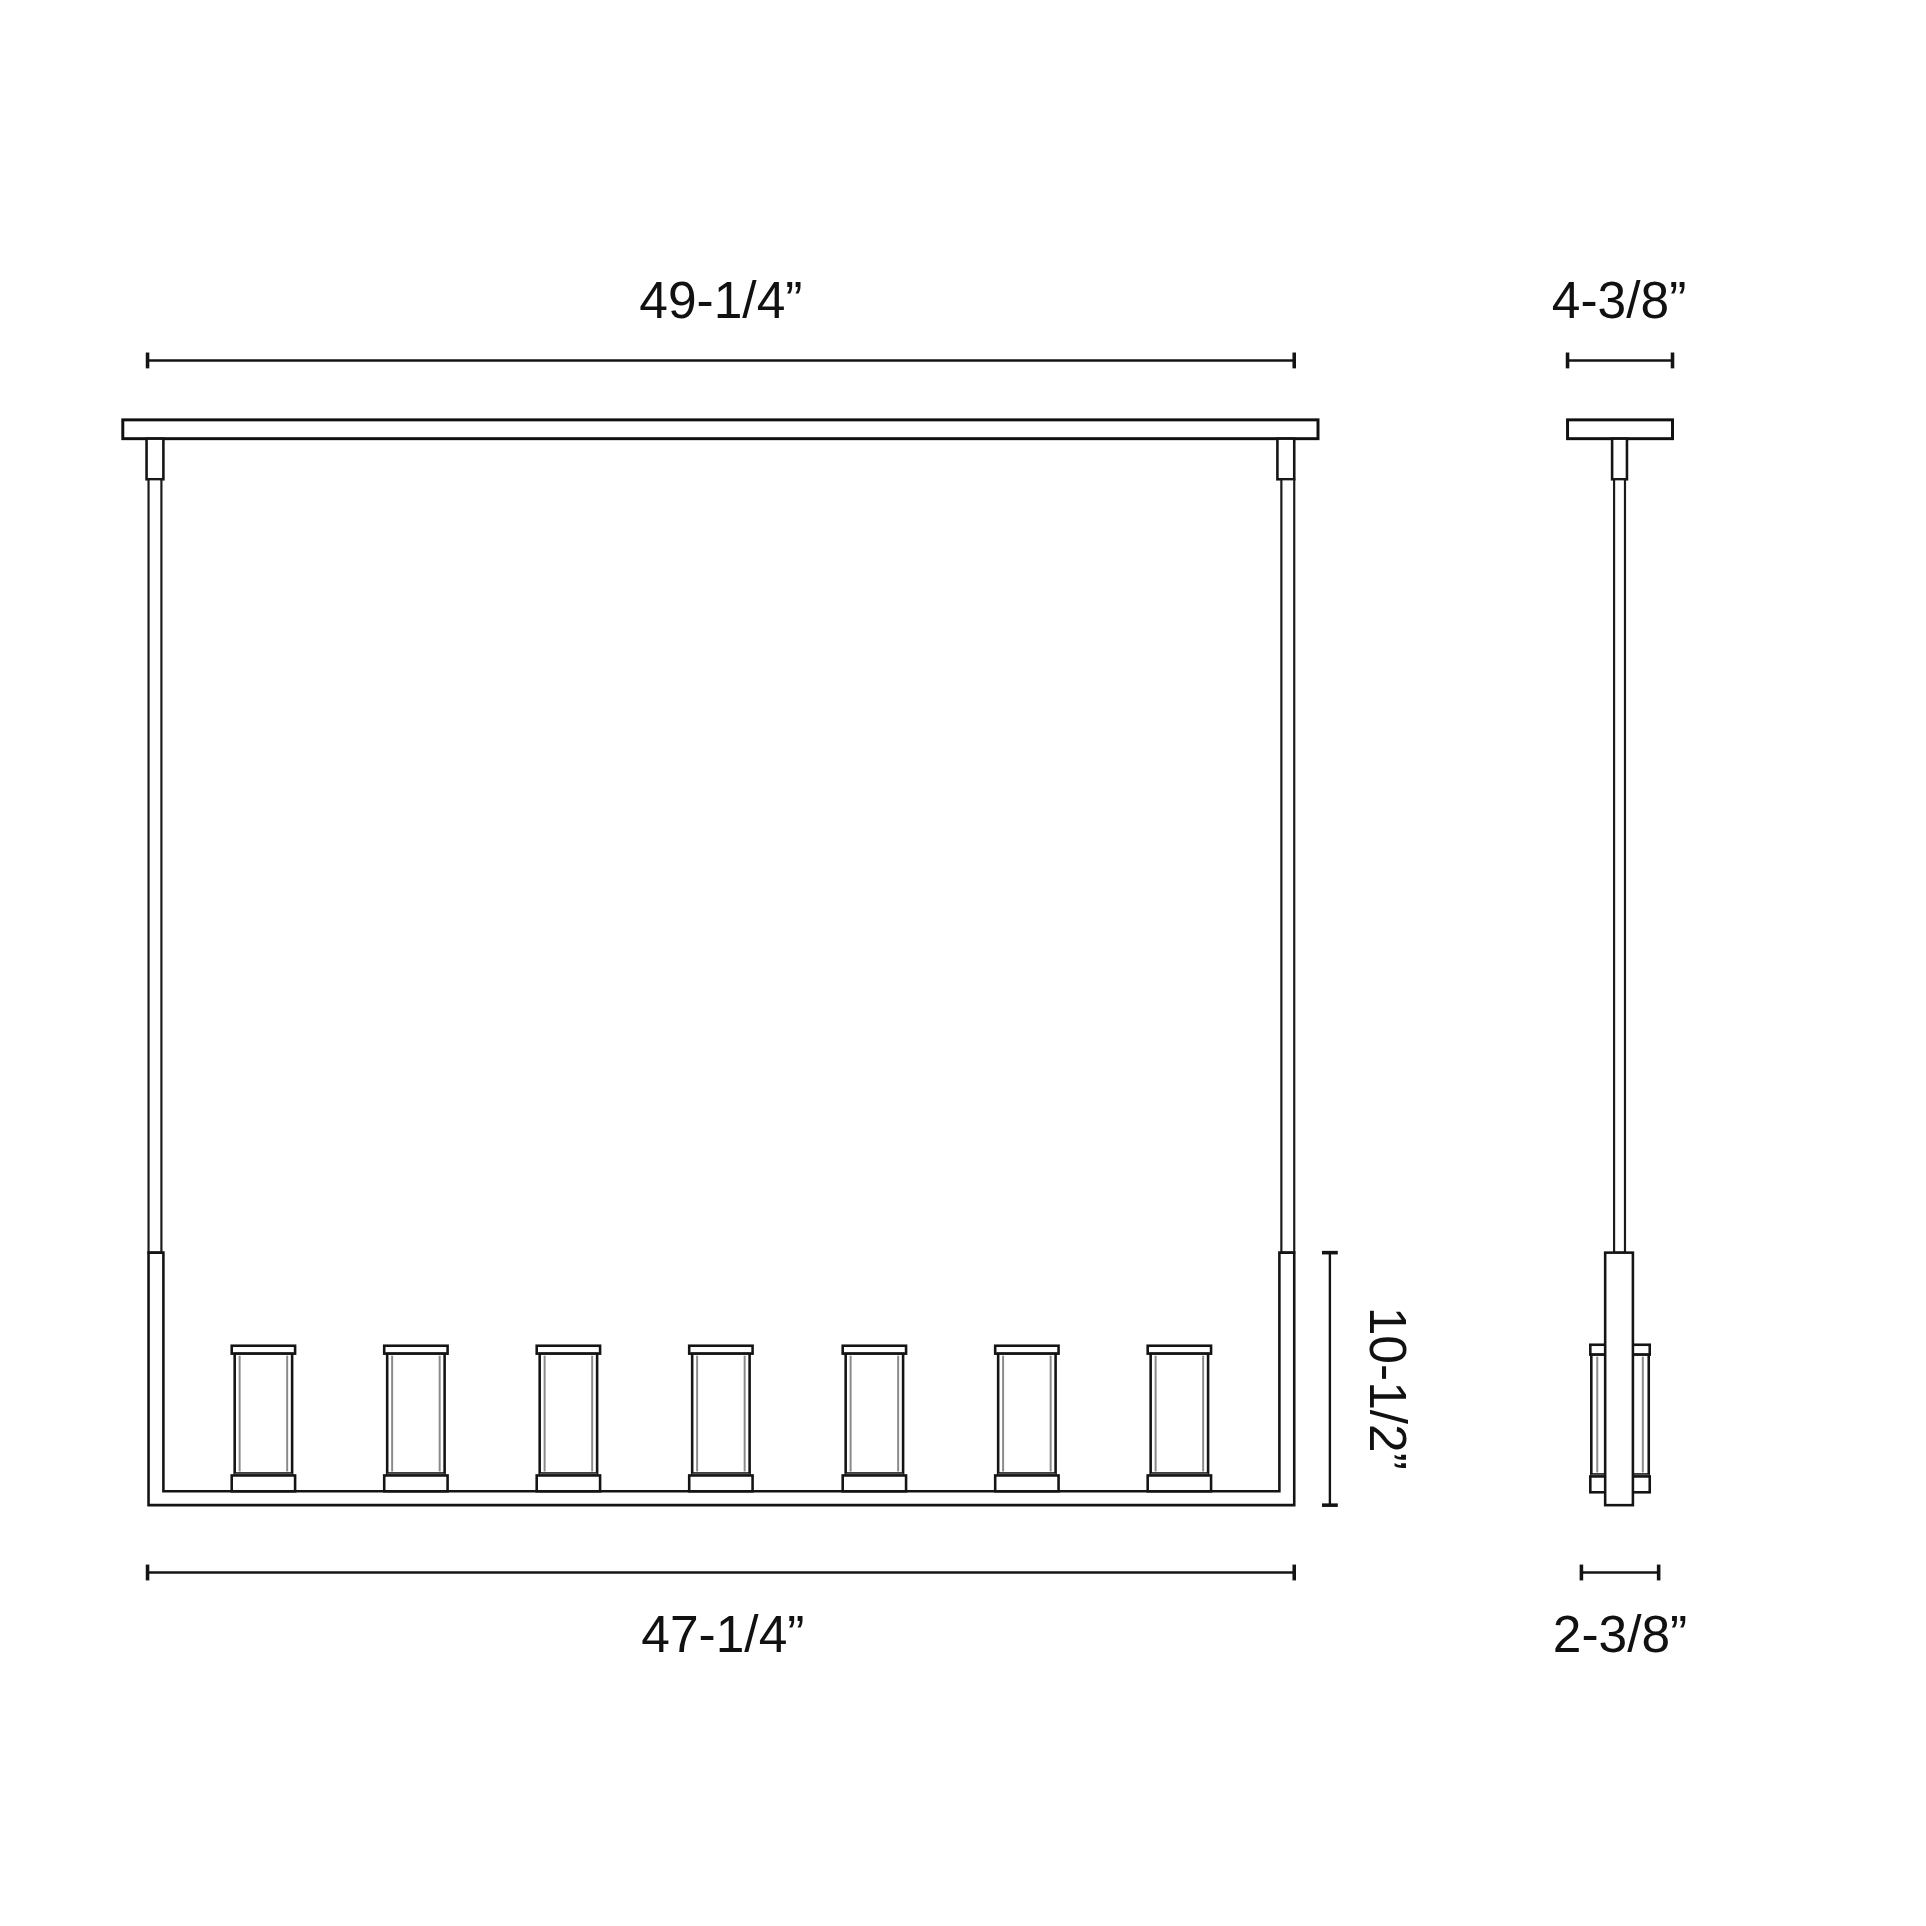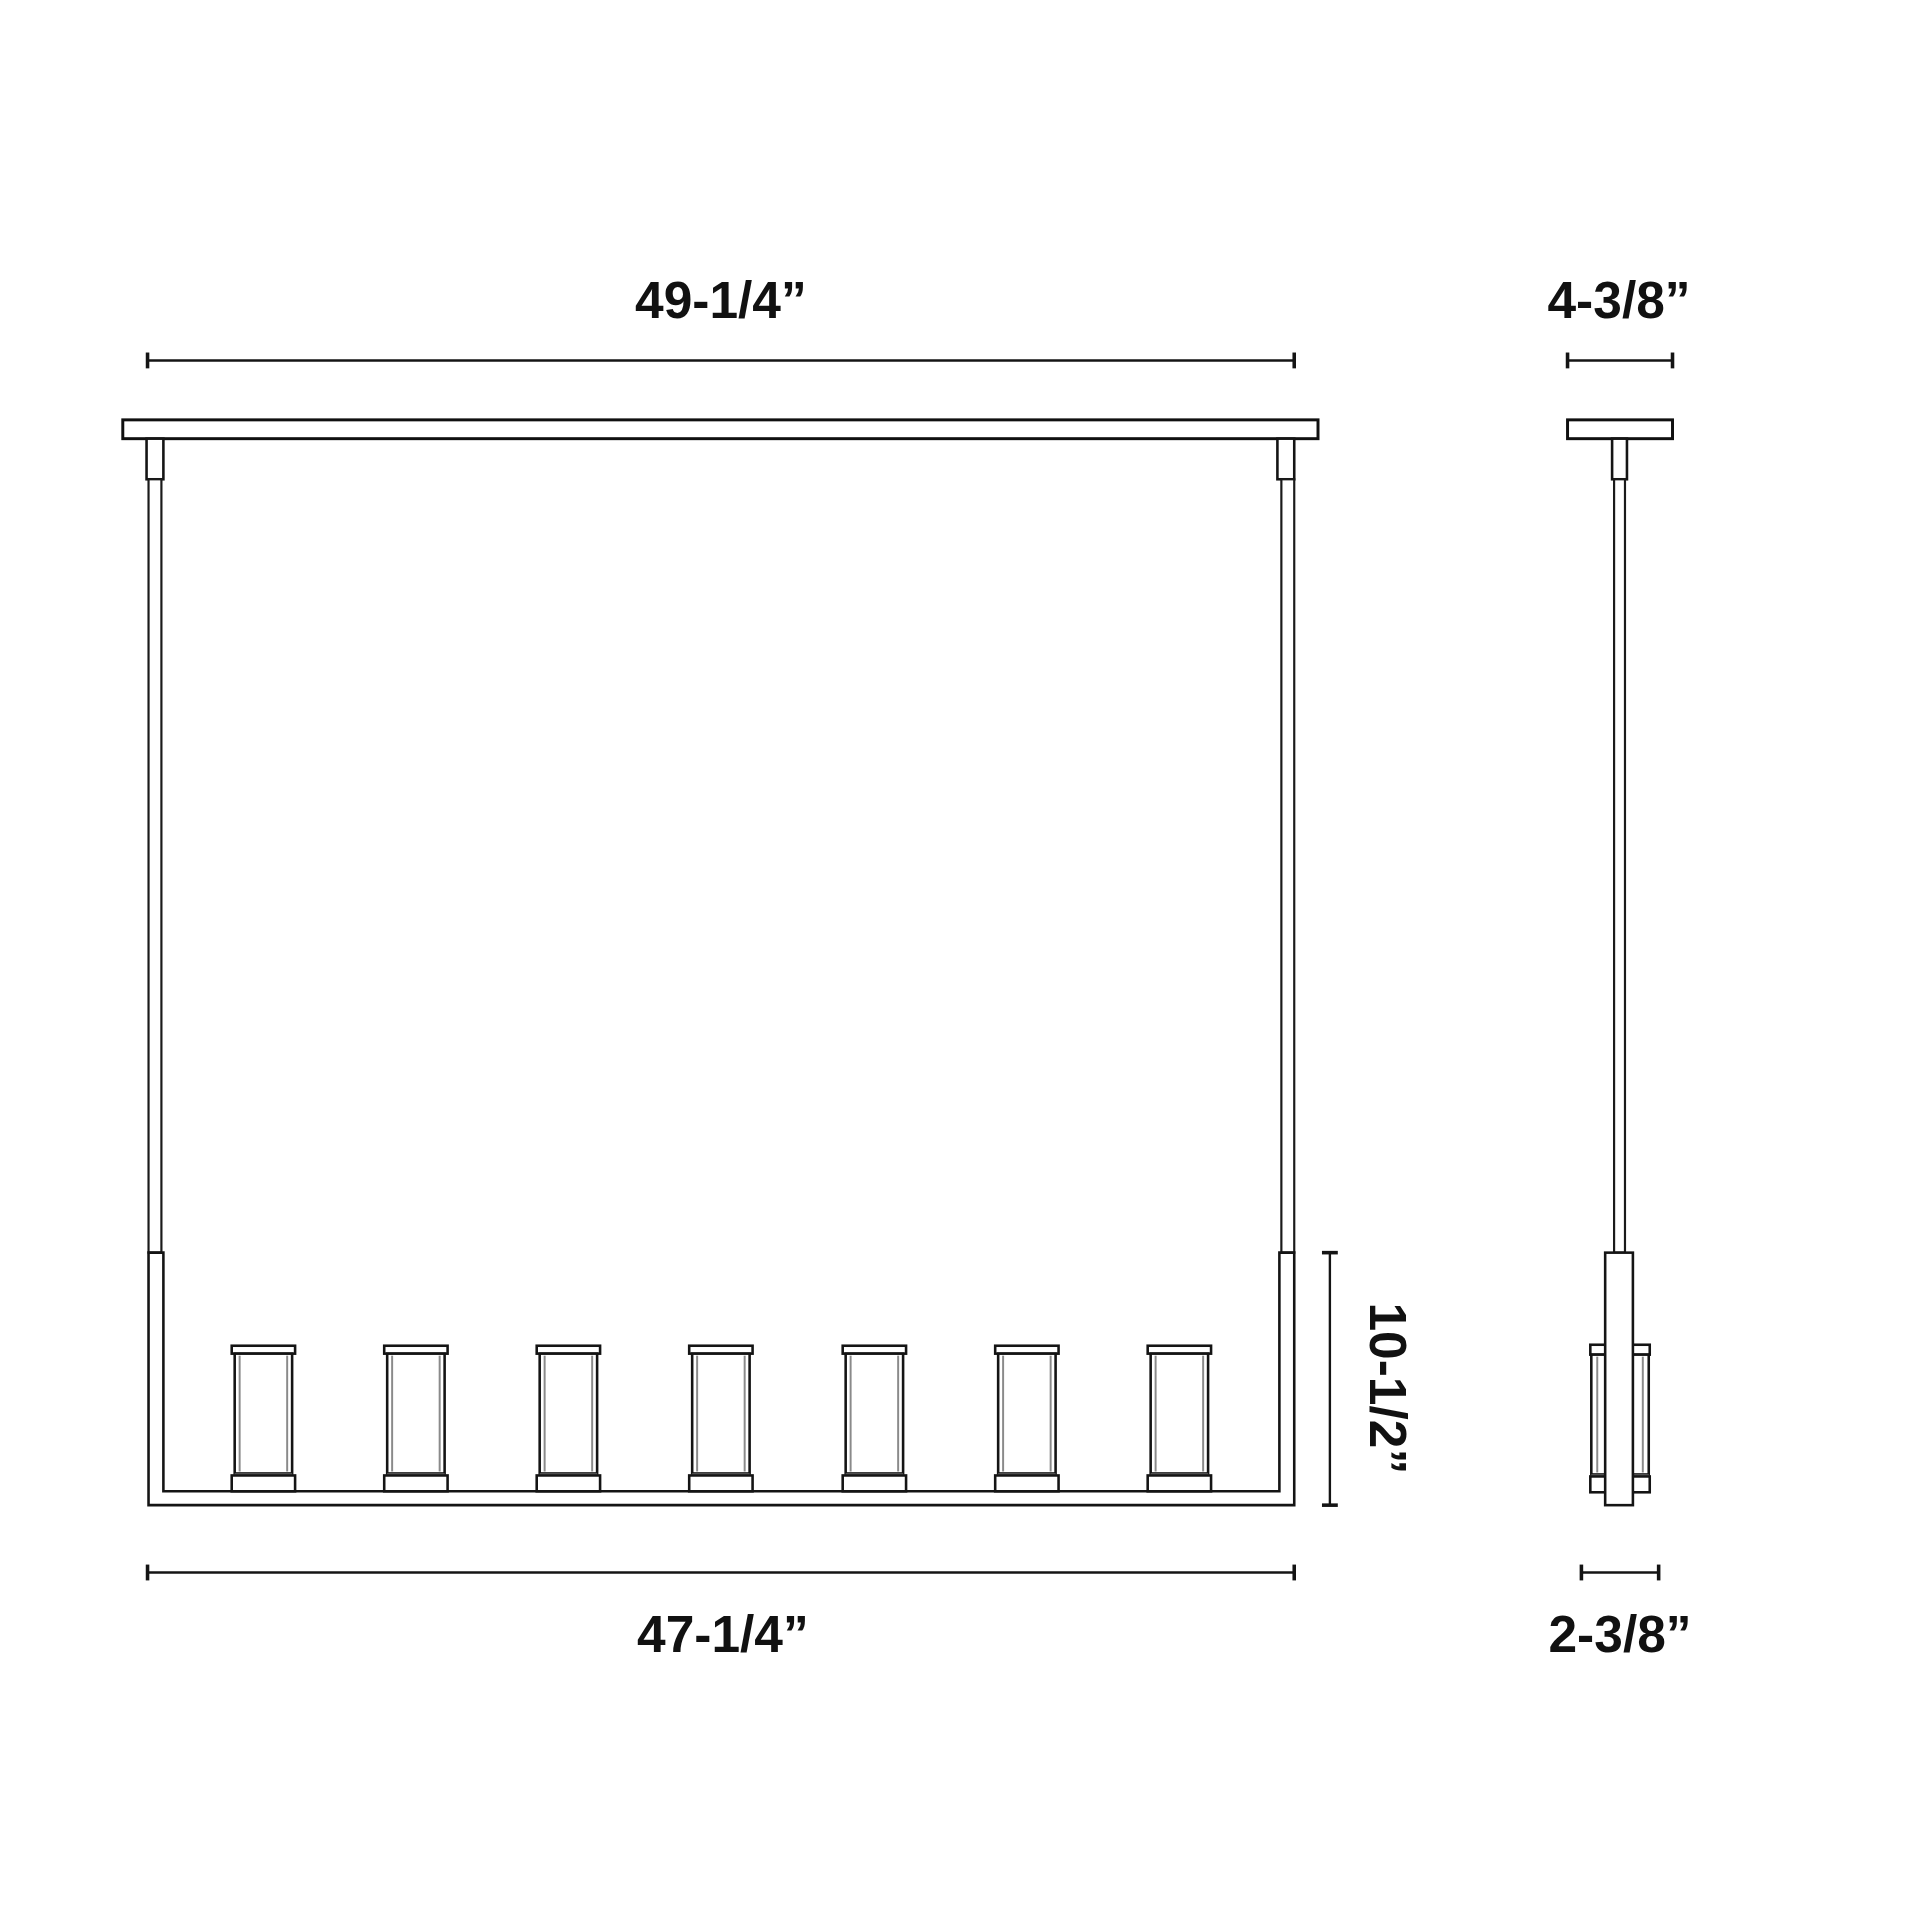--- a/index.html
+++ b/index.html
@@ -2,21 +2,20 @@
 <html><head>
 <meta charset="utf-8">
 <style>
   html,body{margin:0;padding:0;background:#fff;}
   .stage{
     position:relative;
     width:1927px;height:1927px;
     background:#fff;
     font-family:"Liberation Sans",sans-serif;
     overflow:hidden;
-    font-weight:bold;
   }
   svg{display:block;}
   .part{fill:#ffffff;stroke:#141414;stroke-width:2.6;}
   .part-heavy{fill:#ffffff;stroke:#101010;stroke-width:3;}
   .rod{fill:#ffffff;stroke:#1a1a1a;stroke-width:2.2;}
   .dimline{stroke:#141414;stroke-width:2.4;fill:none;}
   .tick{stroke:#141414;stroke-width:3.6;}
   .grayline{stroke:#8a8a8a;stroke-width:2;fill:none;}
   .dimtext{
     font-family:"Liberation Sans",sans-serif;

